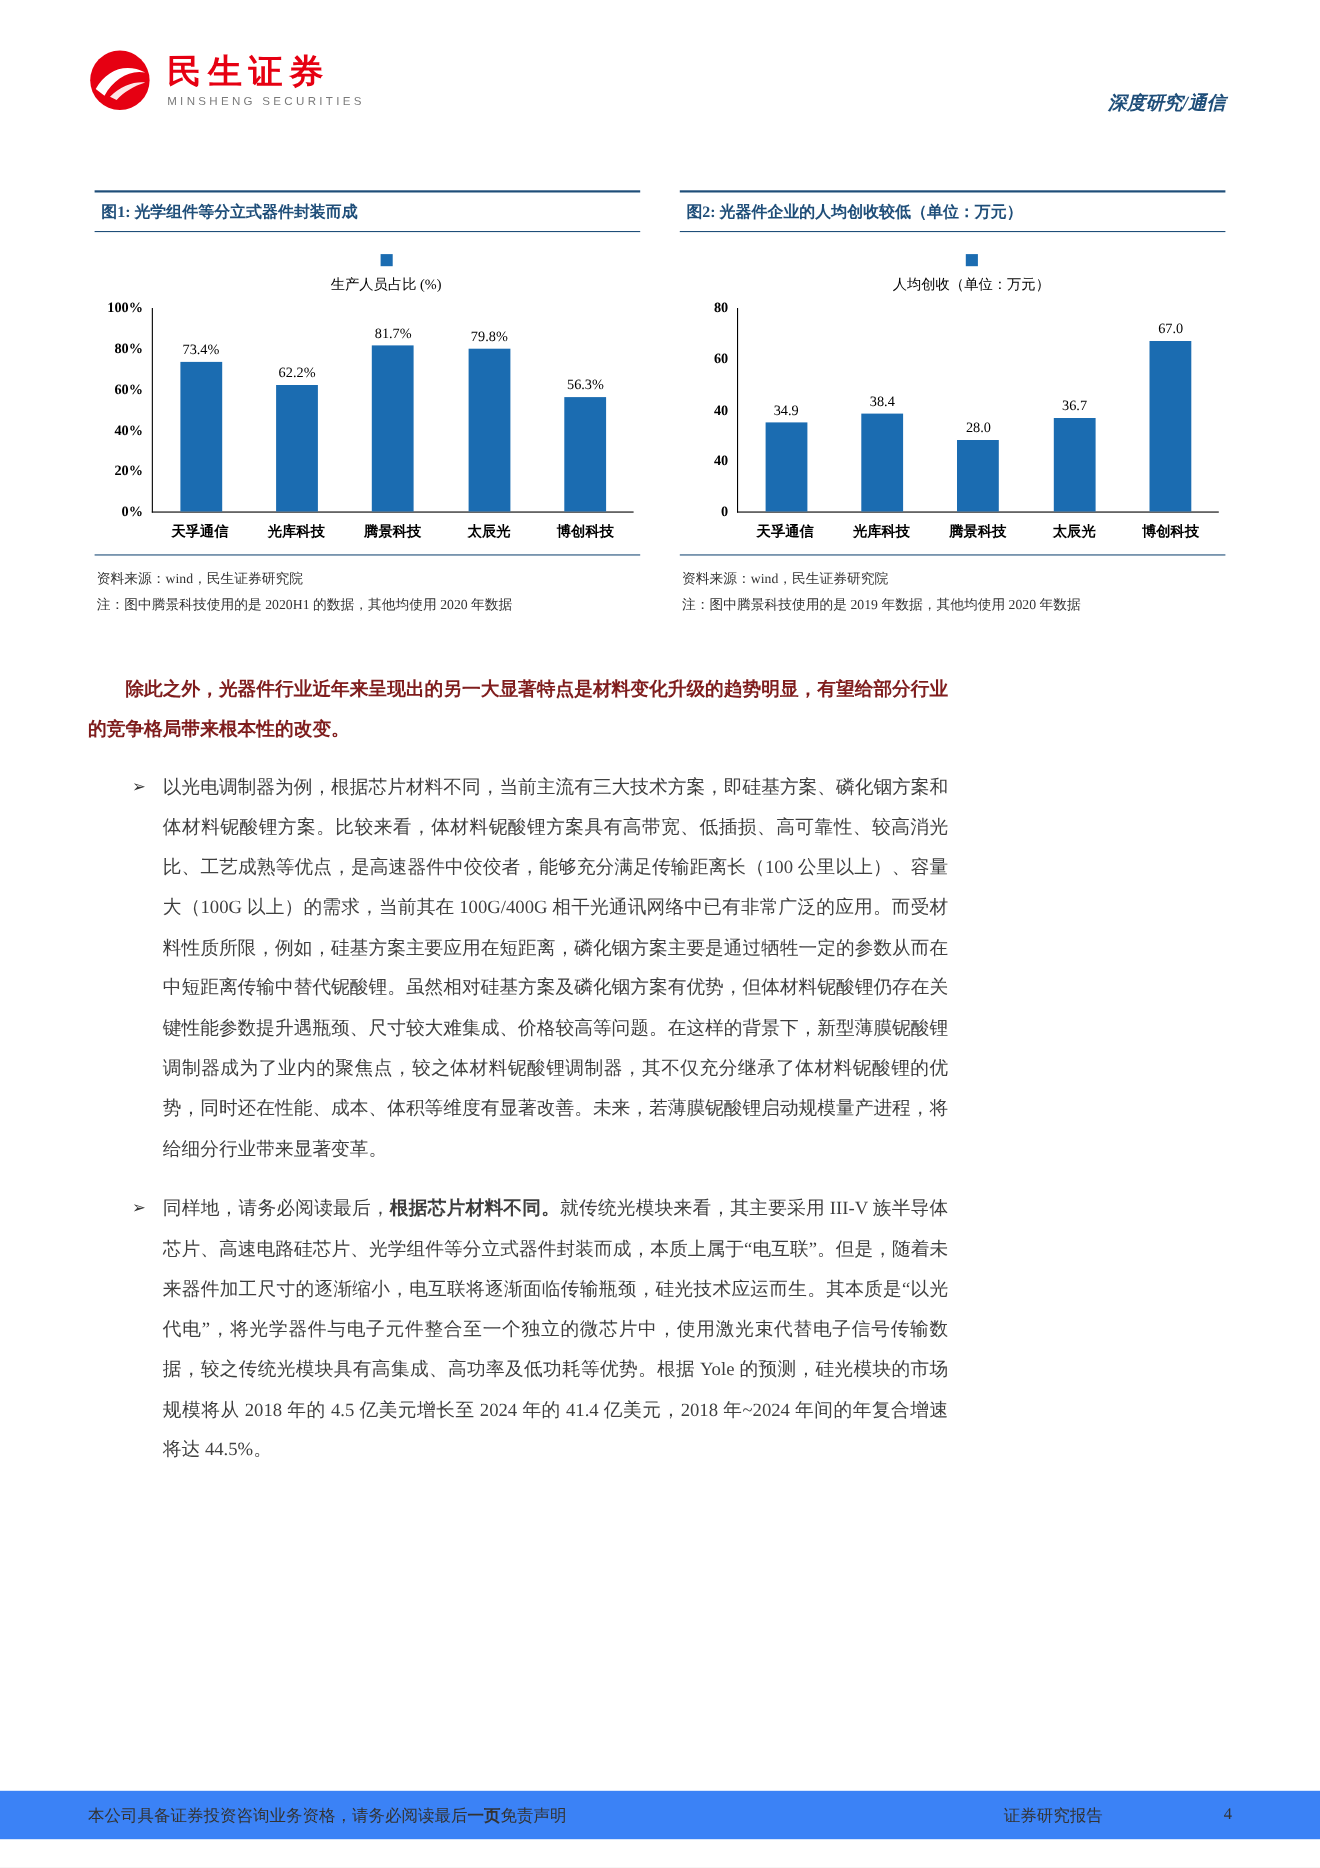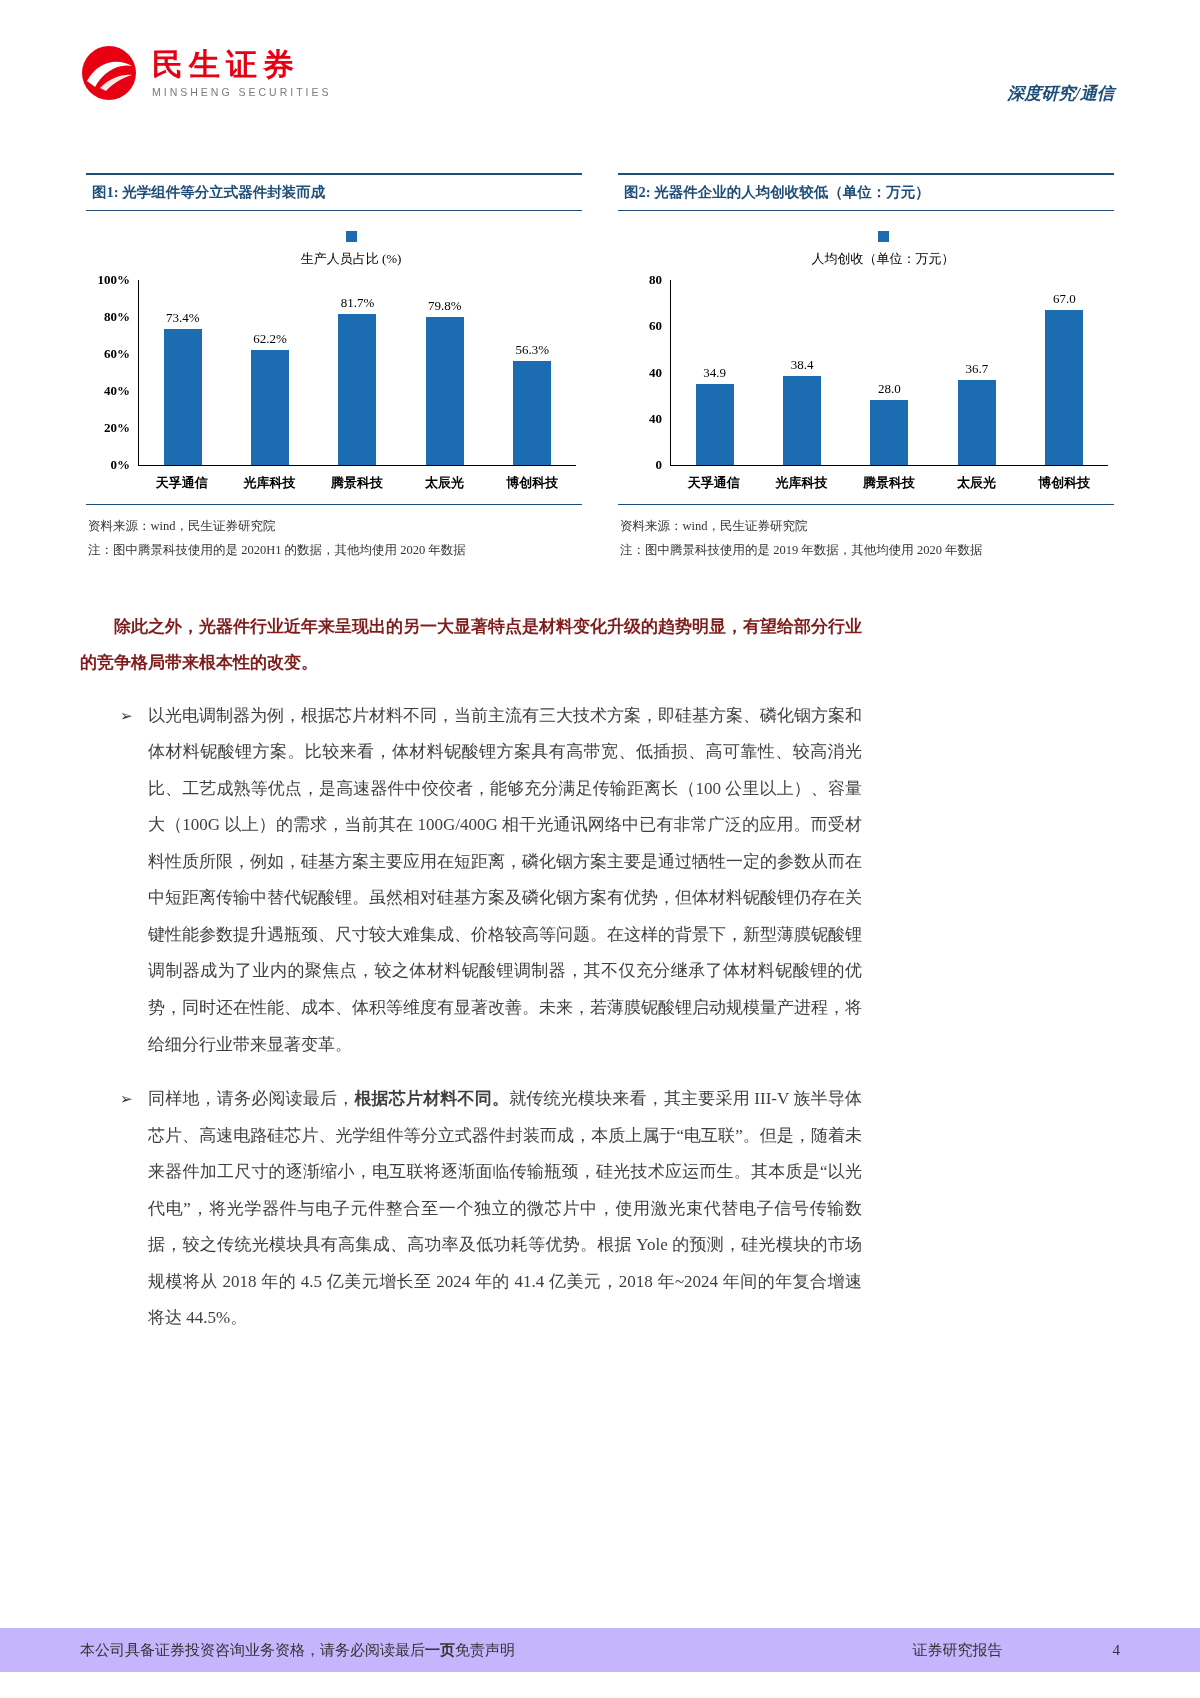--- a/index.html
+++ b/index.html
@@ -32,21 +32,21 @@
   .cats span{width:19%;text-align:center;white-space:nowrap;}
   .fig-notes{font-size:12.5px;color:#333;padding:10px 2px 0 2px;line-height:1.9;}
   
   .body-text{margin:46px 80px 0 80px;width:782px;font-size:17px;line-height:2.15;}
   .intro{font-weight:bold;color:#7f1d1d;text-indent:2em;text-align:justify;margin:0 0 16px 0;}
   .bullet{display:flex;margin:0 0 18px 0;}
   .marker{flex:none;width:28px;margin-left:40px;color:#333;font-size:15px;padding-top:2px;}
   .bullet-p{flex:1;margin:0;text-align:justify;color:#3f3f3f;}
   .bullet-p b{color:#3f3f3f;}
   
-  .footer{position:absolute;left:0;right:0;bottom:26px;height:44px;background:#c4b5fd;display:flex;align-items:center;justify-content:space-between;padding:0 80px;font-size:15px;color:#333;box-sizing:border-box;}
+  .footer{position:absolute;left:0;right:0;bottom:26px;height:44px;background:#3b82f6;display:flex;align-items:center;justify-content:space-between;padding:0 80px;font-size:15px;color:#333;box-sizing:border-box;}
   .footer-right{display:flex;align-items:center;gap:110px;}
 </style>
 </head>
 <body>
 
 <div class="page">
 
   <div class="header">
     <div class="logo">
       <svg width="58" height="58" viewBox="0 0 58 58">

